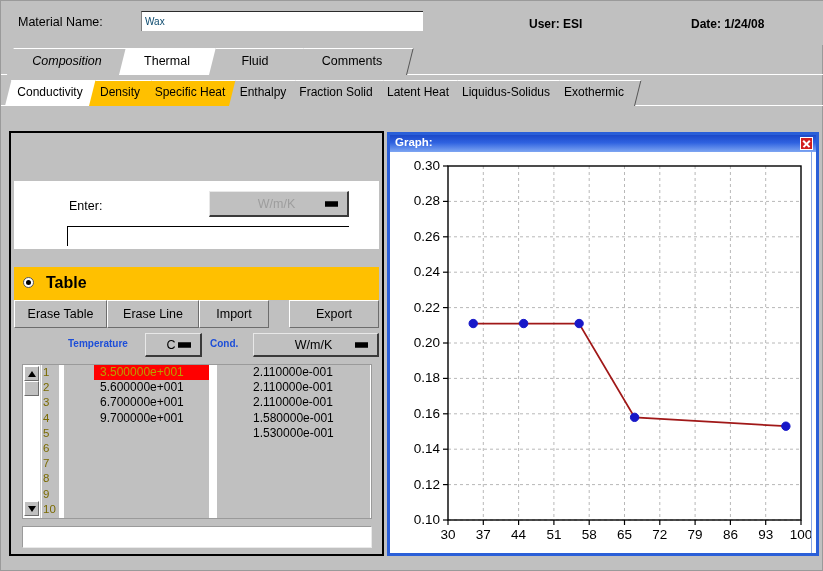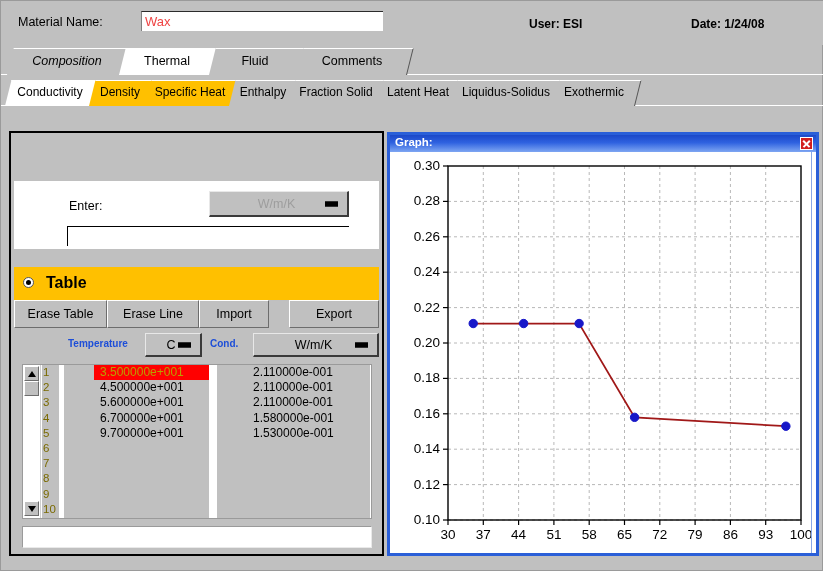--- a/index.html
+++ b/index.html
@@ -33,29 +33,29 @@
   .mat-label {
     position: absolute;
     left: 17px; top: 14px;
     font-size: 12.5px;
     color: #000;
     white-space: nowrap;
   }
   .mat-input {
     position: absolute;
     left: 140px; top: 10px;
-    width: 242px; height: 20px;
+    width: 282px; height: 20px;
     background: #ffffff;
     border: none;
     border-top: 1px solid #2b2b2b;
     border-left: 1px solid #808080;
     box-sizing: border-box;
     font-family: "Liberation Sans", sans-serif;
-    font-size: 13px;
-    color: #ef4444;
+    font-size: 10px;
+    color: #0c4a6e;
     padding: 2px 3px;
     outline: none;
   }
   .user-label, .date-label {
     position: absolute;
     top: 16px;
     font-size: 12px;
     font-weight: bold;
     color: #000;
     white-space: nowrap;
@@ -534,21 +534,20 @@
             <div>4</div>
             <div>5</div>
             <div>6</div>
             <div>7</div>
             <div>8</div>
             <div>9</div>
             <div>10</div>
           </div>
         <div class="col c1" id="col1">
             <div class="cell sel">3.500000e+001</div>
-            <div class="cell">4.500000e+001</div>
             <div class="cell">5.600000e+001</div>
             <div class="cell">6.700000e+001</div>
             <div class="cell">9.700000e+001</div>
             <div class="cell"></div>
             <div class="cell"></div>
             <div class="cell"></div>
             <div class="cell"></div>
             <div class="cell"></div>
           </div>
         <div class="col c2" id="col2">

